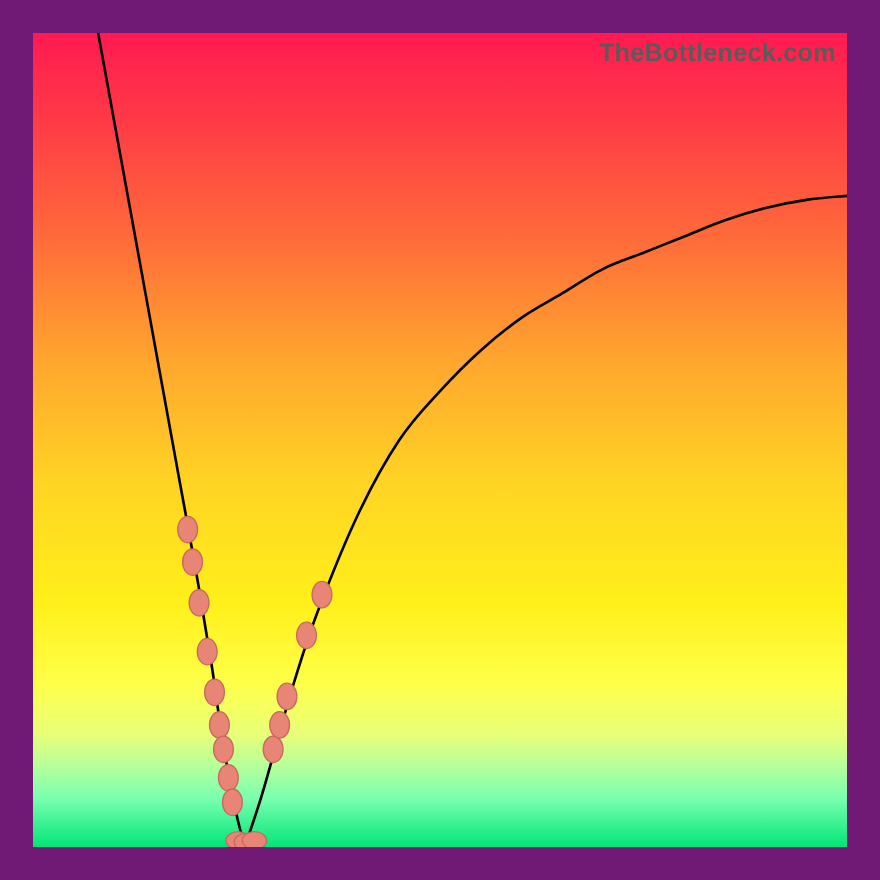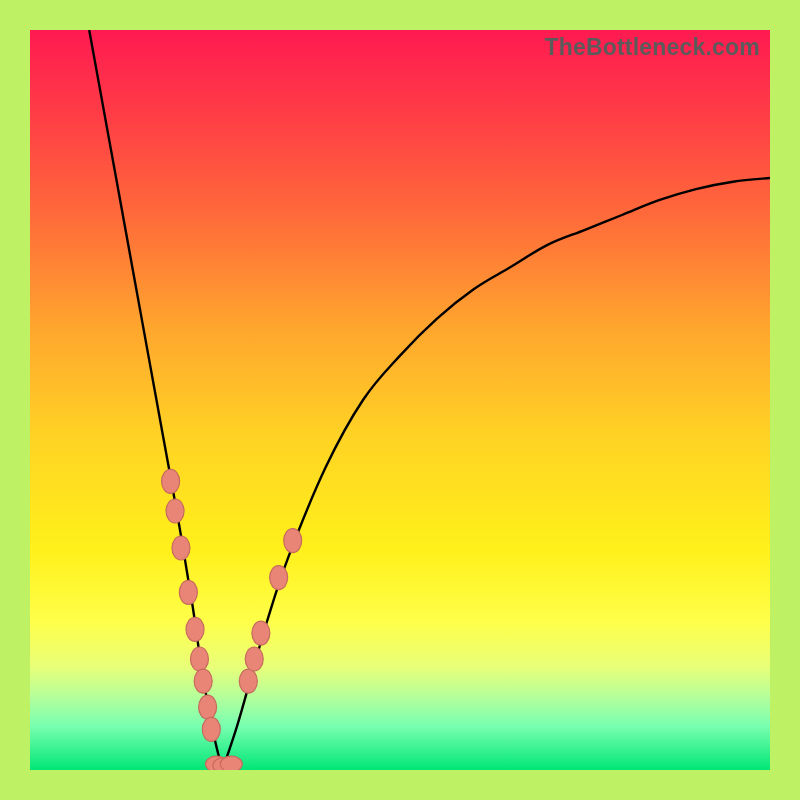--- a/index.html
+++ b/index.html
@@ -8,21 +8,21 @@
     width: 800px;
     height: 800px;
     overflow: hidden;
     background: #000;
     font-family: Arial, Helvetica, sans-serif;
   }
   .frame {
     position: relative;
     width: 800px;
     height: 800px;
-    background: #bef264;
+    background: #701a75;
   }
   .plot {
     position: absolute;
     left: 30px;
     top: 30px;
     width: 740px;
     height: 740px;
     background: linear-gradient(
       to bottom,
       #ff1a51 0%,

